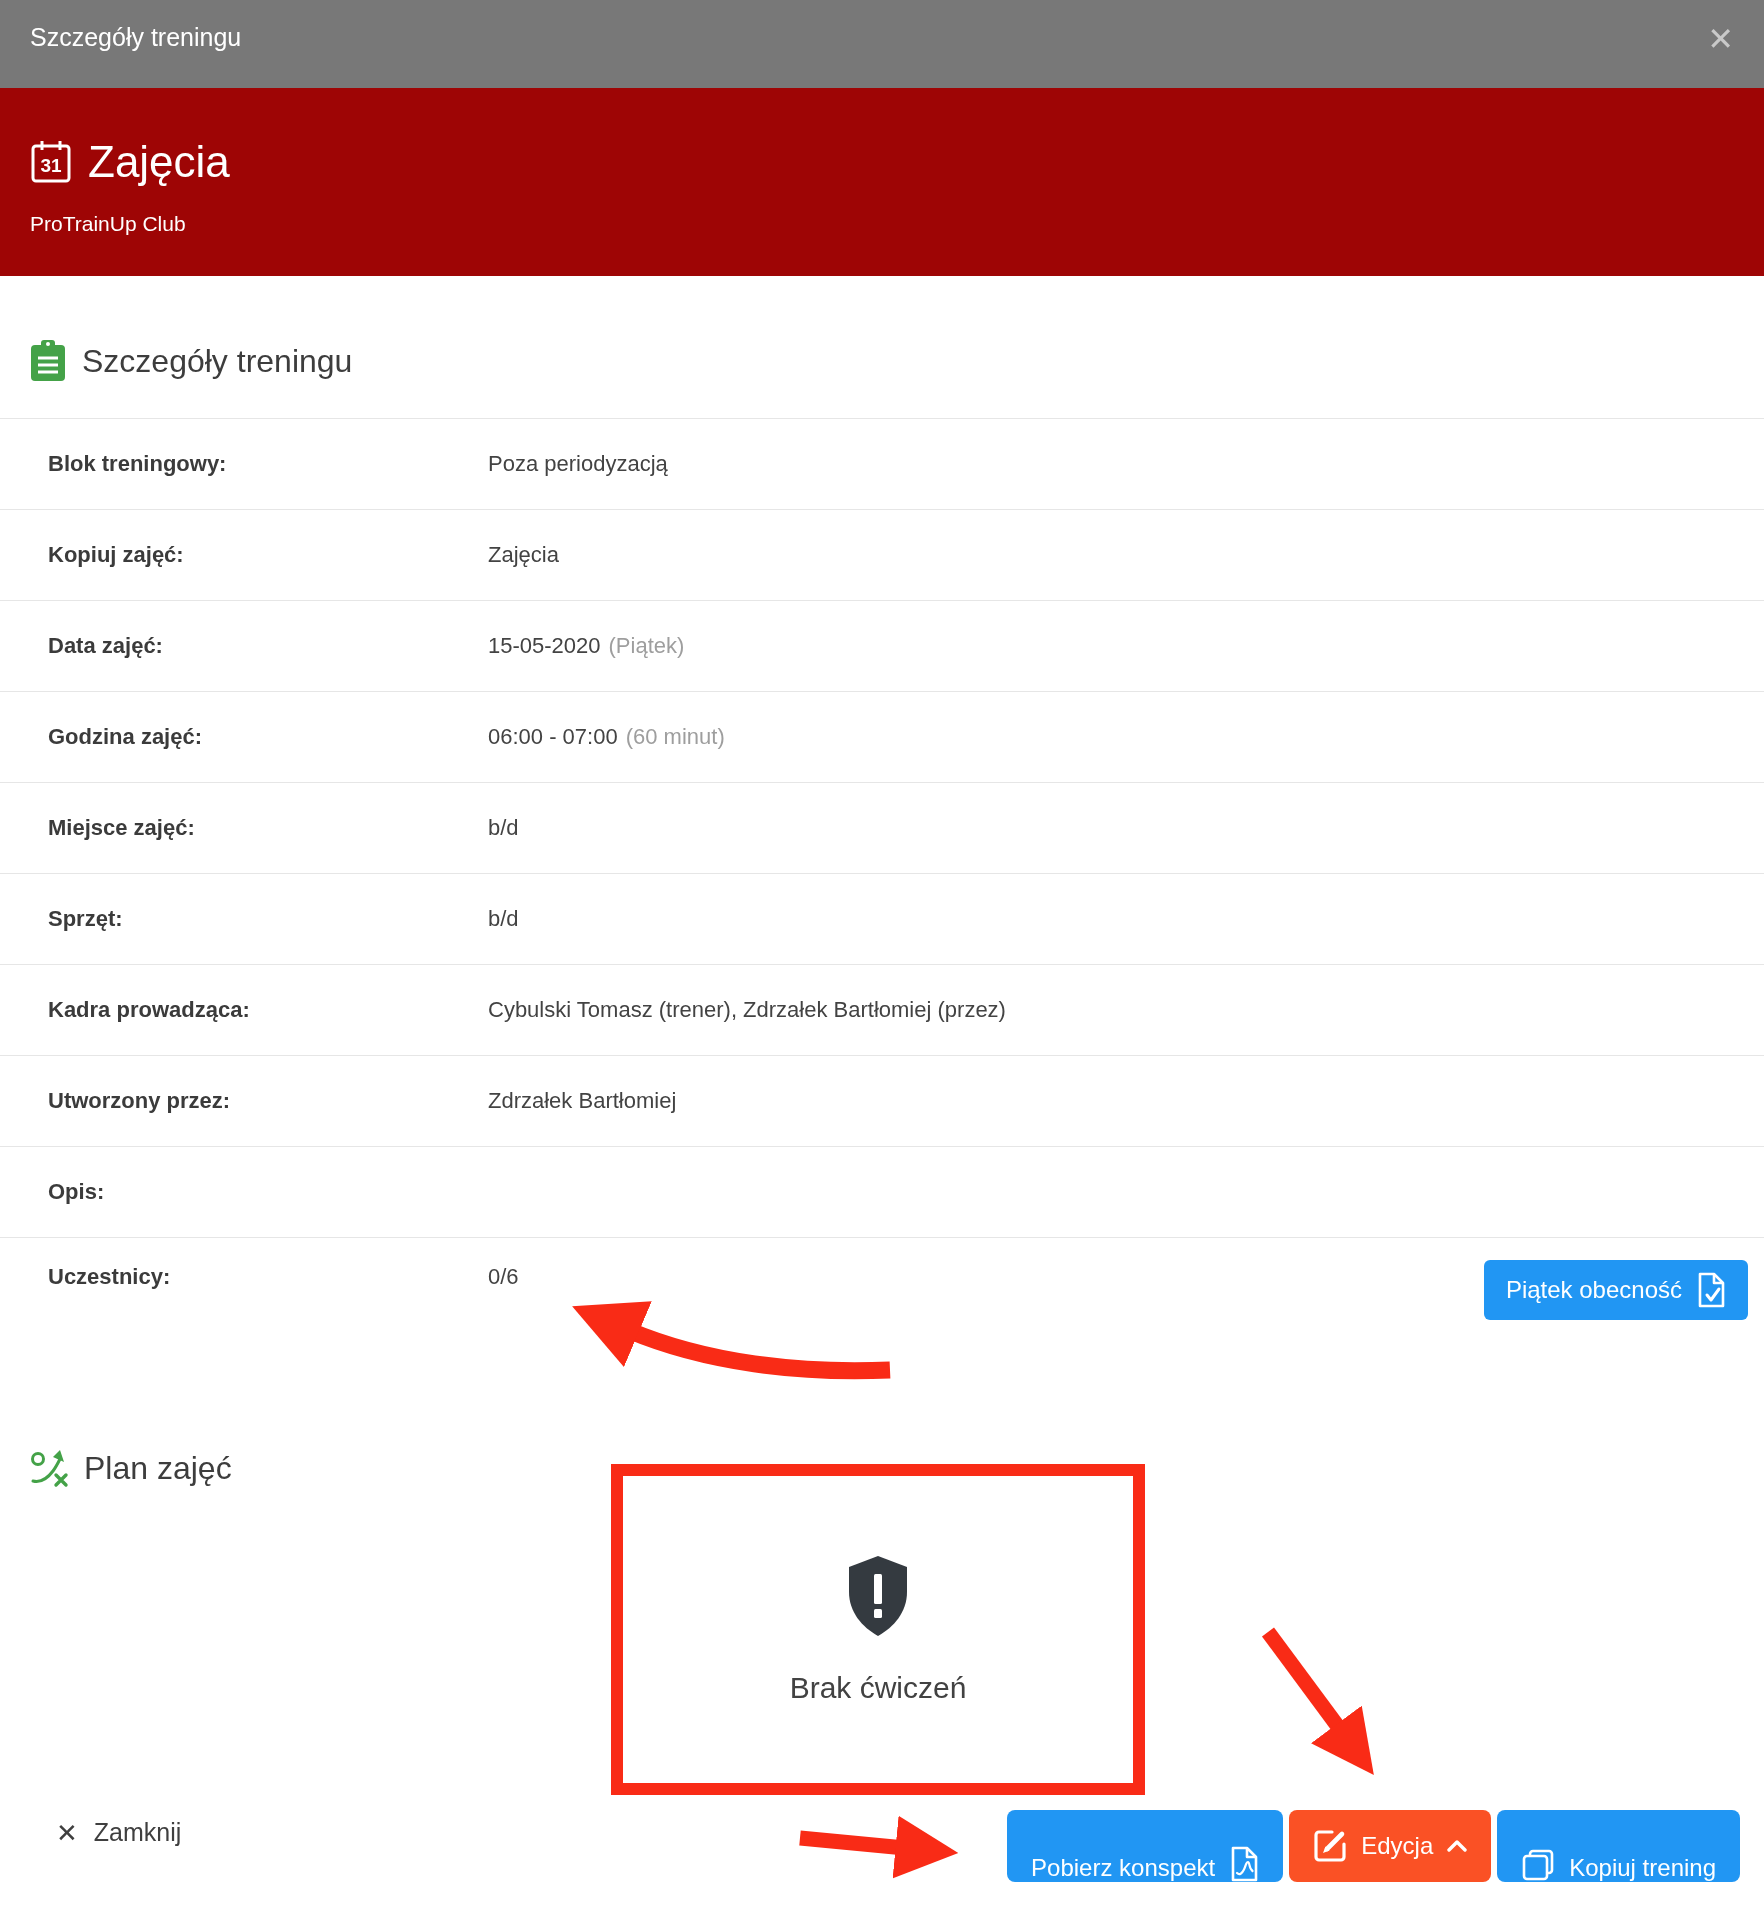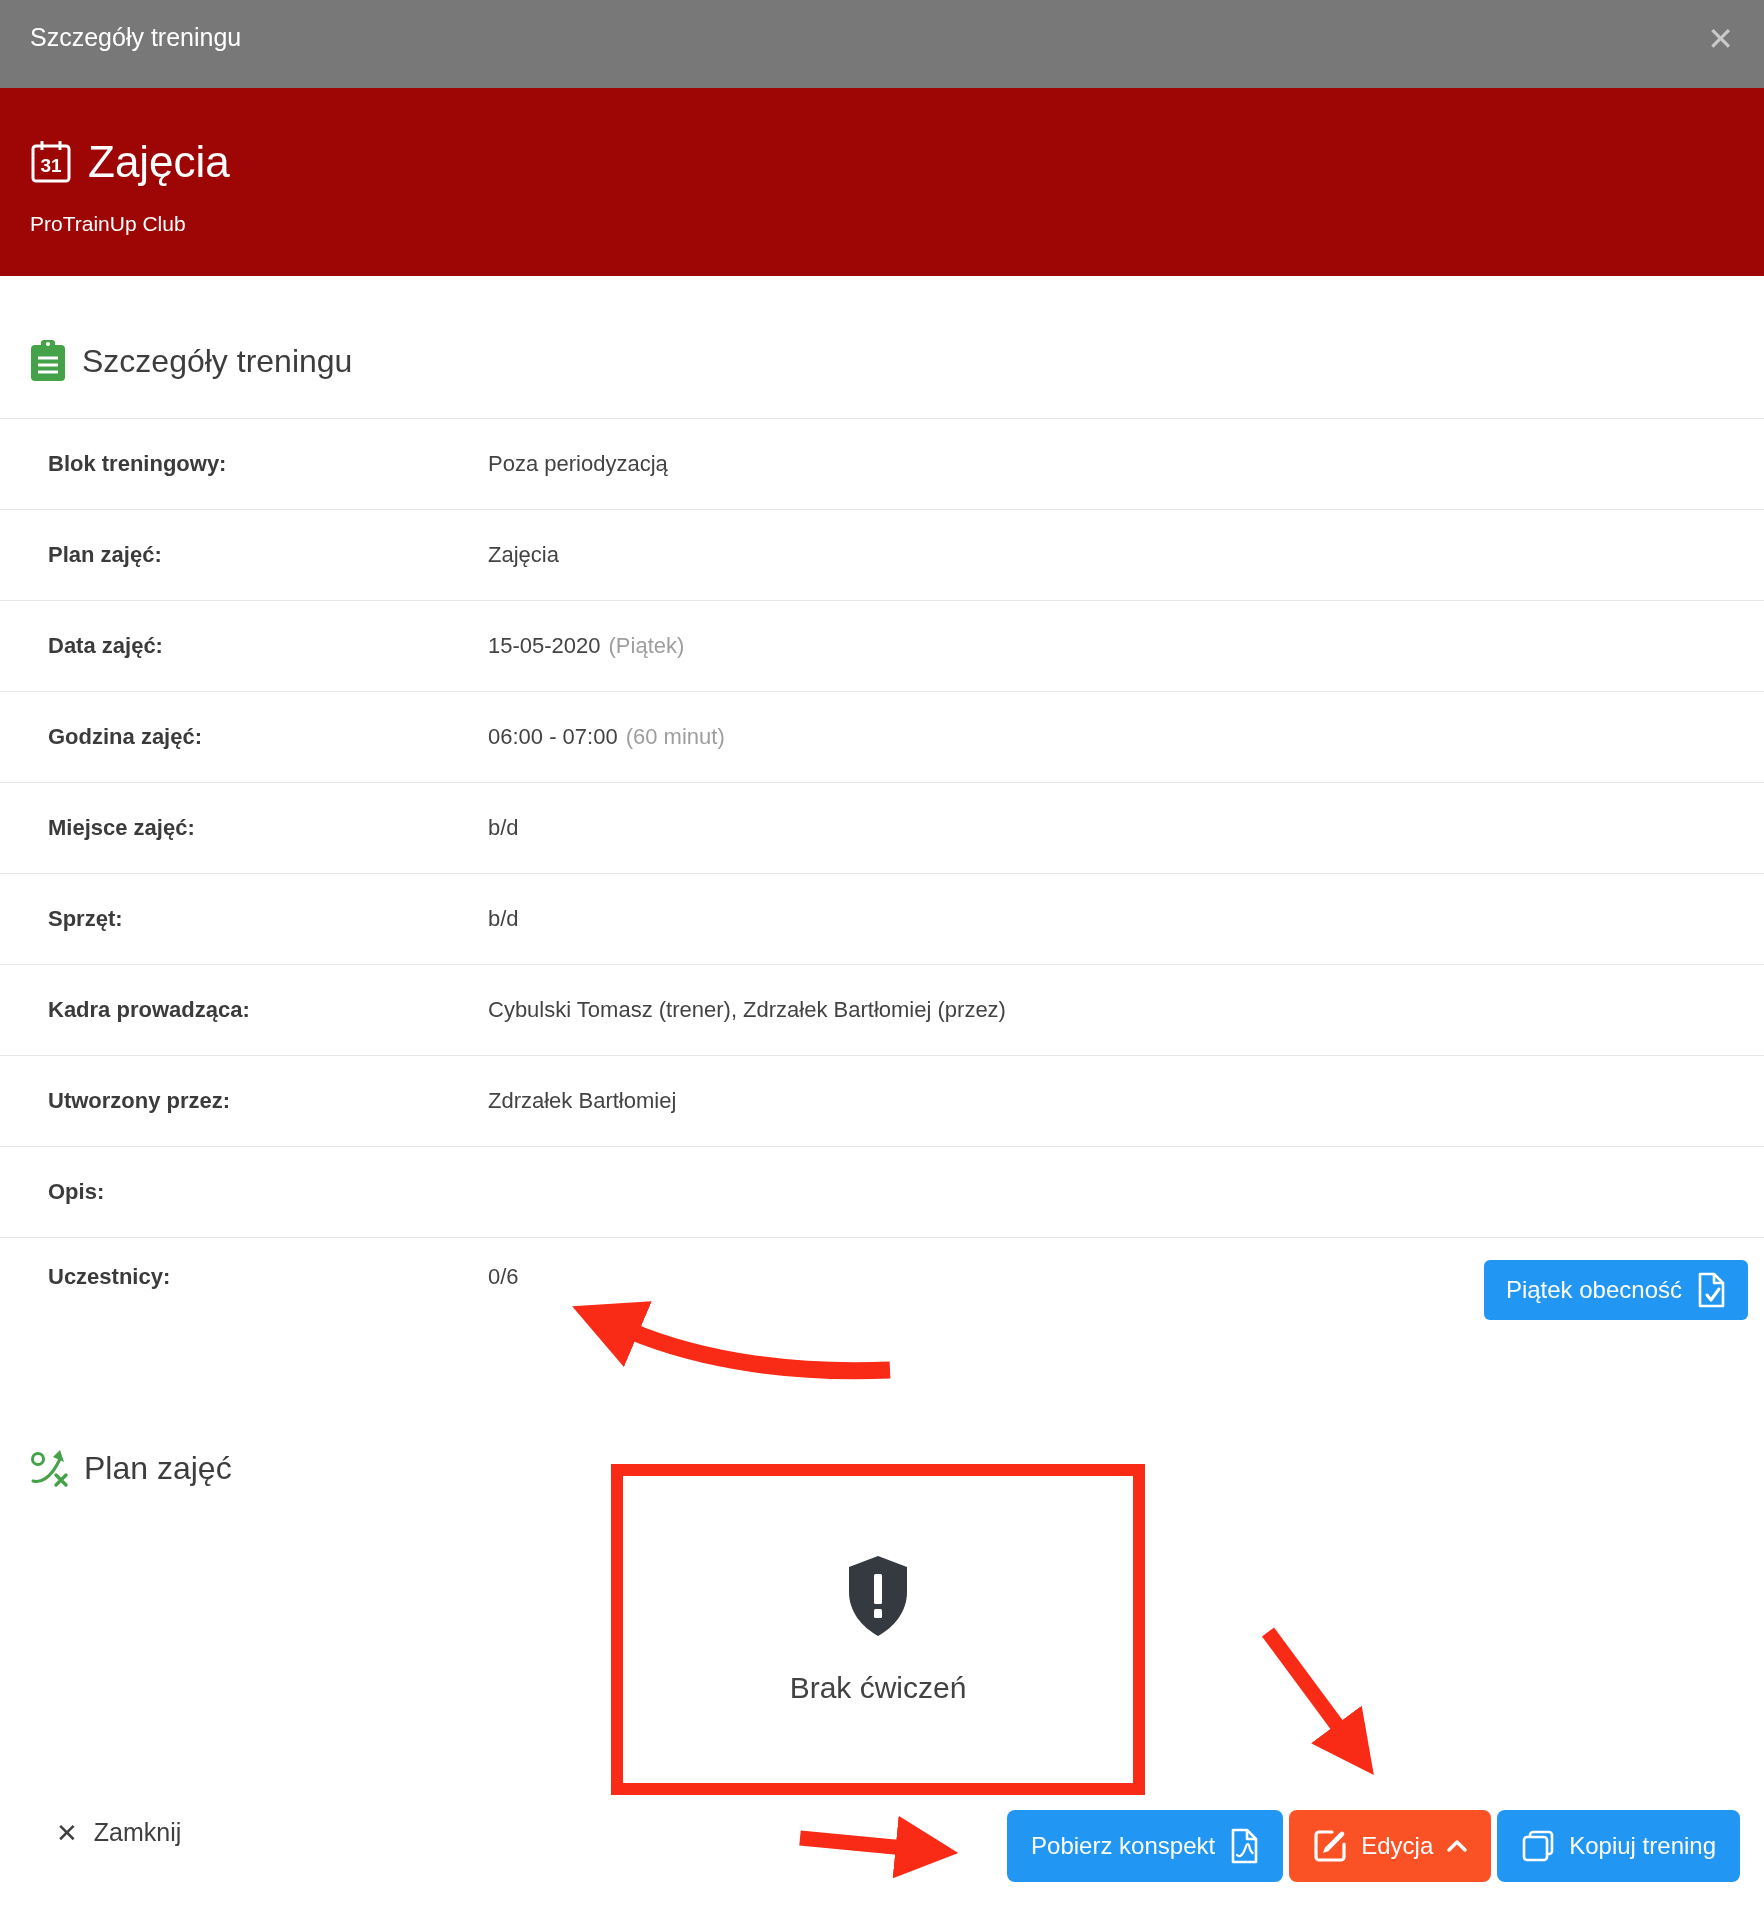--- a/index.html
+++ b/index.html
@@ -37,21 +37,21 @@
     position:absolute;left:611px;top:80px;width:534px;height:331px;box-sizing:border-box;
     border:12px solid #f92b16;background:#ffffff;display:flex;flex-direction:column;align-items:center;justify-content:center;gap:34px;
   }
   .brak-text{font-size:30px;color:#424242;}
   .footer-close{position:absolute;left:56px;top:434px;display:flex;align-items:center;gap:16px;cursor:pointer;}
   .footer-close .x{font-size:26px;font-weight:700;color:#3f3f3f;line-height:1;}
   .footer-close .lbl{font-size:25px;color:#3f3f3f;}
   .footer-buttons{position:absolute;top:426px;right:24px;display:flex;gap:6px;}
   .btn{display:flex;align-items:center;justify-content:center;gap:14px;height:72px;border:none;border-radius:8px;
        color:#ffffff;font-size:24px;font-family:inherit;cursor:pointer;padding:0 24px;}
-  .btn-blue{background:#2196f3;}
+  .btn-blue{background:#2196f3;align-items:flex-end;}
   .btn-orange{background:#fa5125;}
   
   .overlay{position:absolute;inset:0;width:1764px;height:1910px;pointer-events:none;z-index:5;}
   svg.icon{display:block;}
 </style>
 </head>
 <body>
 
 <div class="topbar">
   <div class="topbar-title">Szczegóły treningu</div>
@@ -86,21 +86,21 @@
   </span>
   <span class="section-title">Szczegóły treningu</span>
 </div>
 
 <div class="rows">
   <div class="row">
     <div class="row-label">Blok treningowy:</div>
     <div class="row-value"><span>Poza periodyzacją</span><span class="muted"></span></div>
   </div>
   <div class="row">
-    <div class="row-label">Plan zajęć:</div>
+    <div class="row-label">Kopiuj zajęć:</div>
     <div class="row-value"><span>Zajęcia</span><span class="muted"></span></div>
   </div>
   <div class="row">
     <div class="row-label">Data zajęć:</div>
     <div class="row-value"><span>15-05-2020</span><span class="muted">(Piątek)</span></div>
   </div>
   <div class="row">
     <div class="row-label">Godzina zajęć:</div>
     <div class="row-value"><span>06:00 - 07:00</span><span class="muted">(60 minut)</span></div>
   </div>

